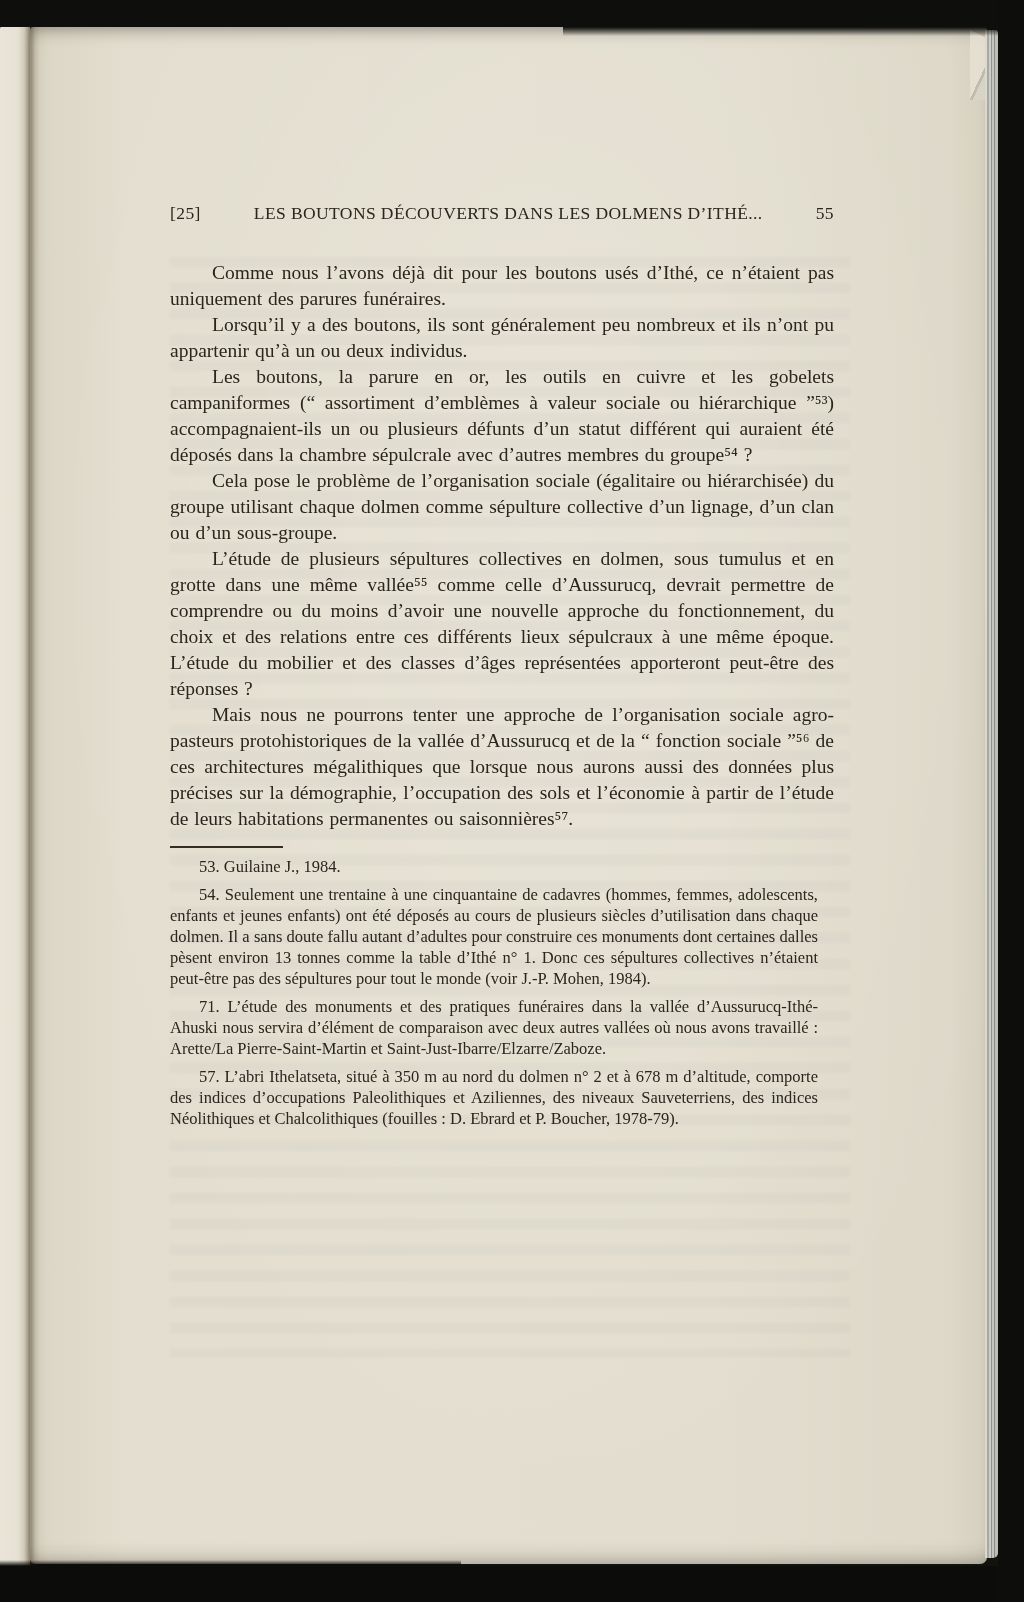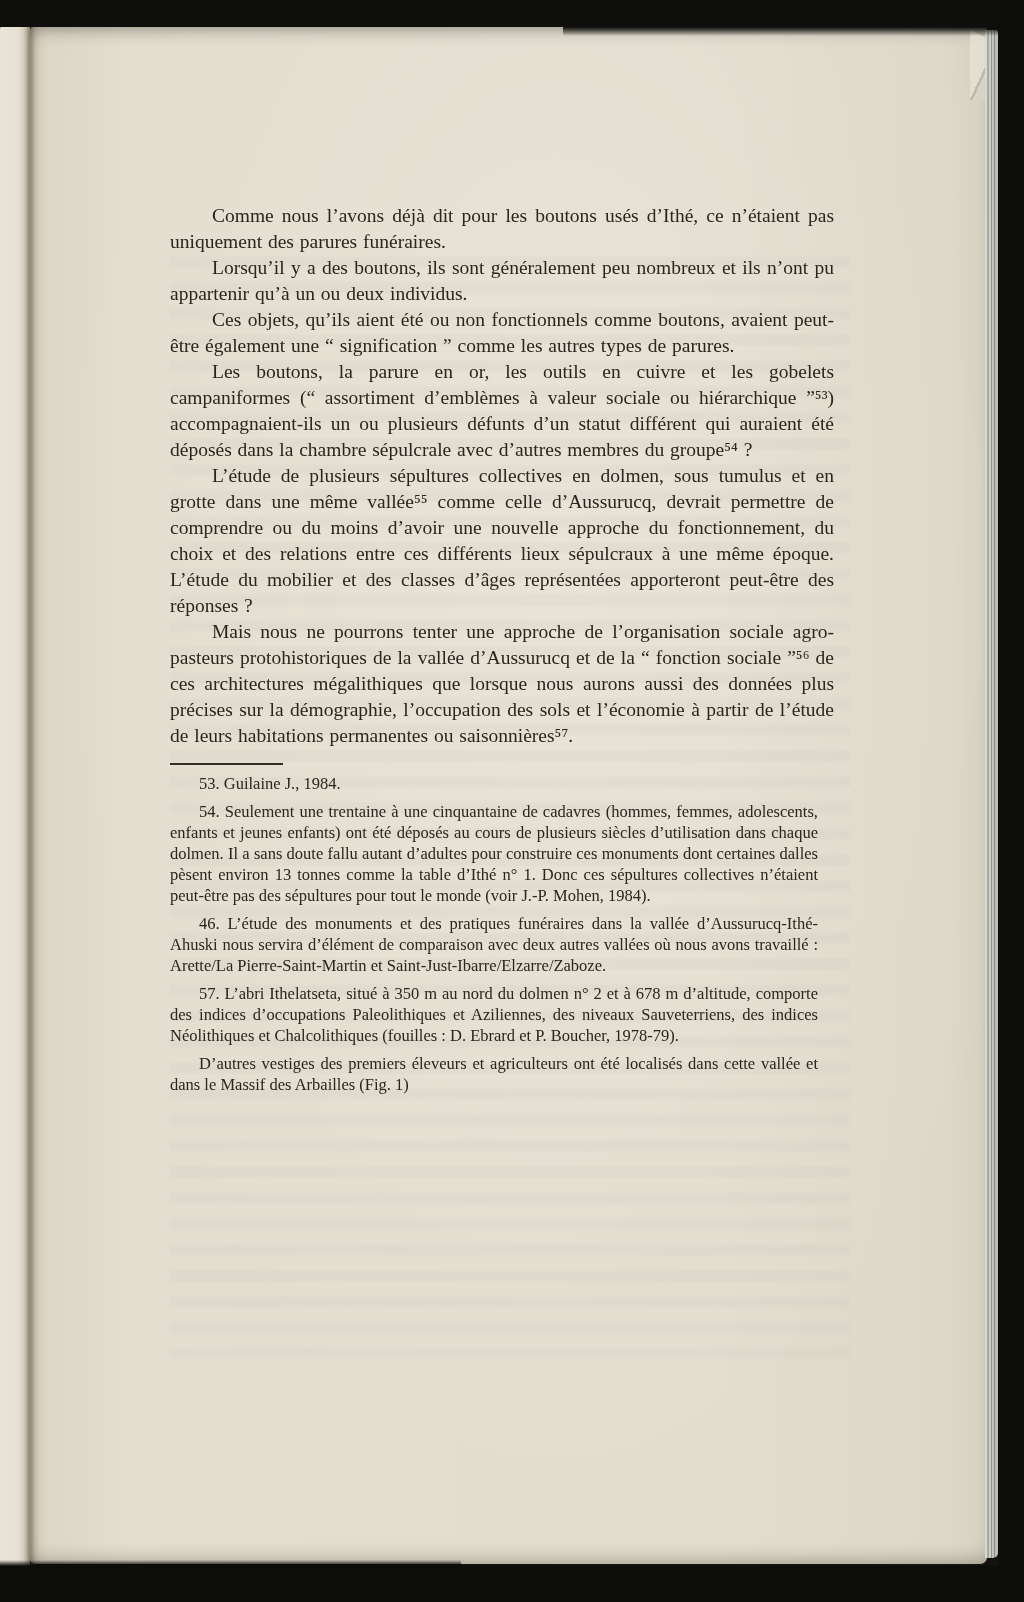--- a/index.html
+++ b/index.html
@@ -86,38 +86,42 @@
 
 <div class="scan">
 
   <div class="prev-page"></div>
 
   <div class="page">
     <div class="bleed"></div>
 
     <div class="content">
 
+      <div class="running-head">
+        <span class="bracket">[25]</span>
+        <span class="title">LES BOUTONS DÉCOUVERTS DANS LES DOLMENS D’ITHÉ...</span>
+        <span class="folio">55</span>
+      </div>
 
       <div class="body">
         <p>Comme nous l’avons déjà dit pour les boutons usés d’Ithé, ce n’étaient pas uniquement des parures funéraires.</p>
         <p>Lorsqu’il y a des boutons, ils sont généralement peu nombreux et ils n’ont pu appartenir qu’à un ou deux individus.</p>
-        <p>Ces objets, qu’ils aient été ou non fonctionnels comme boutons, avaient peut-être également une “ signification ” comme les autres types de parures.</p>
         <p>Les boutons, la parure en or, les outils en cuivre et les gobelets campaniformes (“ assortiment d’emblèmes à valeur sociale ou hiérarchique ”⁵³) accompagnaient-ils un ou plusieurs défunts d’un statut différent qui auraient été déposés dans la chambre sépulcrale avec d’autres membres du groupe⁵⁴ ?</p>
+        <p>Cela pose le problème de l’organisation sociale (égalitaire ou hiérarchisée) du groupe utilisant chaque dolmen comme sépulture collective d’un lignage, d’un clan ou d’un sous-groupe.</p>
         <p>L’étude de plusieurs sépultures collectives en dolmen, sous tumulus et en grotte dans une même vallée⁵⁵ comme celle d’Aussurucq, devrait permettre de comprendre ou du moins d’avoir une nouvelle approche du fonctionnement, du choix et des relations entre ces différents lieux sépulcraux à une même époque. L’étude du mobilier et des classes d’âges représentées apporteront peut-être des réponses ?</p>
         <p>Mais nous ne pourrons tenter une approche de l’organisation sociale agro-pasteurs protohistoriques de la vallée d’Aussurucq et de la “ fonction sociale ”⁵⁶ de ces architectures mégalithiques que lorsque nous aurons aussi des données plus précises sur la démographie, l’occupation des sols et l’économie à partir de l’étude de leurs habitations permanentes ou saisonnières⁵⁷.</p>
       </div>
 
       <div class="footnote-rule"></div>
 
       <div class="footnotes">
         <p>53. Guilaine J., 1984.</p>
         <p>54. Seulement une trentaine à une cinquantaine de cadavres (hommes, femmes, adolescents, enfants et jeunes enfants) ont été déposés au cours de plusieurs siècles d’utilisation dans chaque dolmen. Il a sans doute fallu autant d’adultes pour construire ces monuments dont certaines dalles pèsent environ 13 tonnes comme la table d’Ithé n° 1. Donc ces sépultures collectives n’étaient peut-être pas des sépultures pour tout le monde (voir J.-P. Mohen, 1984).</p>
-        <p>46. L’étude des monuments et des pratiques funéraires dans la vallée d’Aussurucq-Ithé-Ahuski nous servira d’élément de comparaison avec deux autres vallées où nous avons travaillé : Arette/La Pierre-Saint-Martin et Saint-Just-Ibarre/Elzarre/Zaboze.</p>
+        <p>71. L’étude des monuments et des pratiques funéraires dans la vallée d’Aussurucq-Ithé-Ahuski nous servira d’élément de comparaison avec deux autres vallées où nous avons travaillé : Arette/La Pierre-Saint-Martin et Saint-Just-Ibarre/Elzarre/Zaboze.</p>
         <p>57. L’abri Ithelatseta, situé à 350 m au nord du dolmen n° 2 et à 678 m d’altitude, comporte des indices d’occupations Paleolithiques et Aziliennes, des niveaux Sauveterriens, des indices Néolithiques et Chalcolithiques (fouilles : D. Ebrard et P. Boucher, 1978-79).</p>
-        <p>D’autres vestiges des premiers éleveurs et agriculteurs ont été localisés dans cette vallée et dans le Massif des Arbailles (Fig. 1)</p>
       </div>
 
     </div>
   </div>
 
   <div class="gutter"></div>
   <div class="corner-stack"></div>
   <div class="page-edges"></div>
 
   <div class="band-top"></div>

